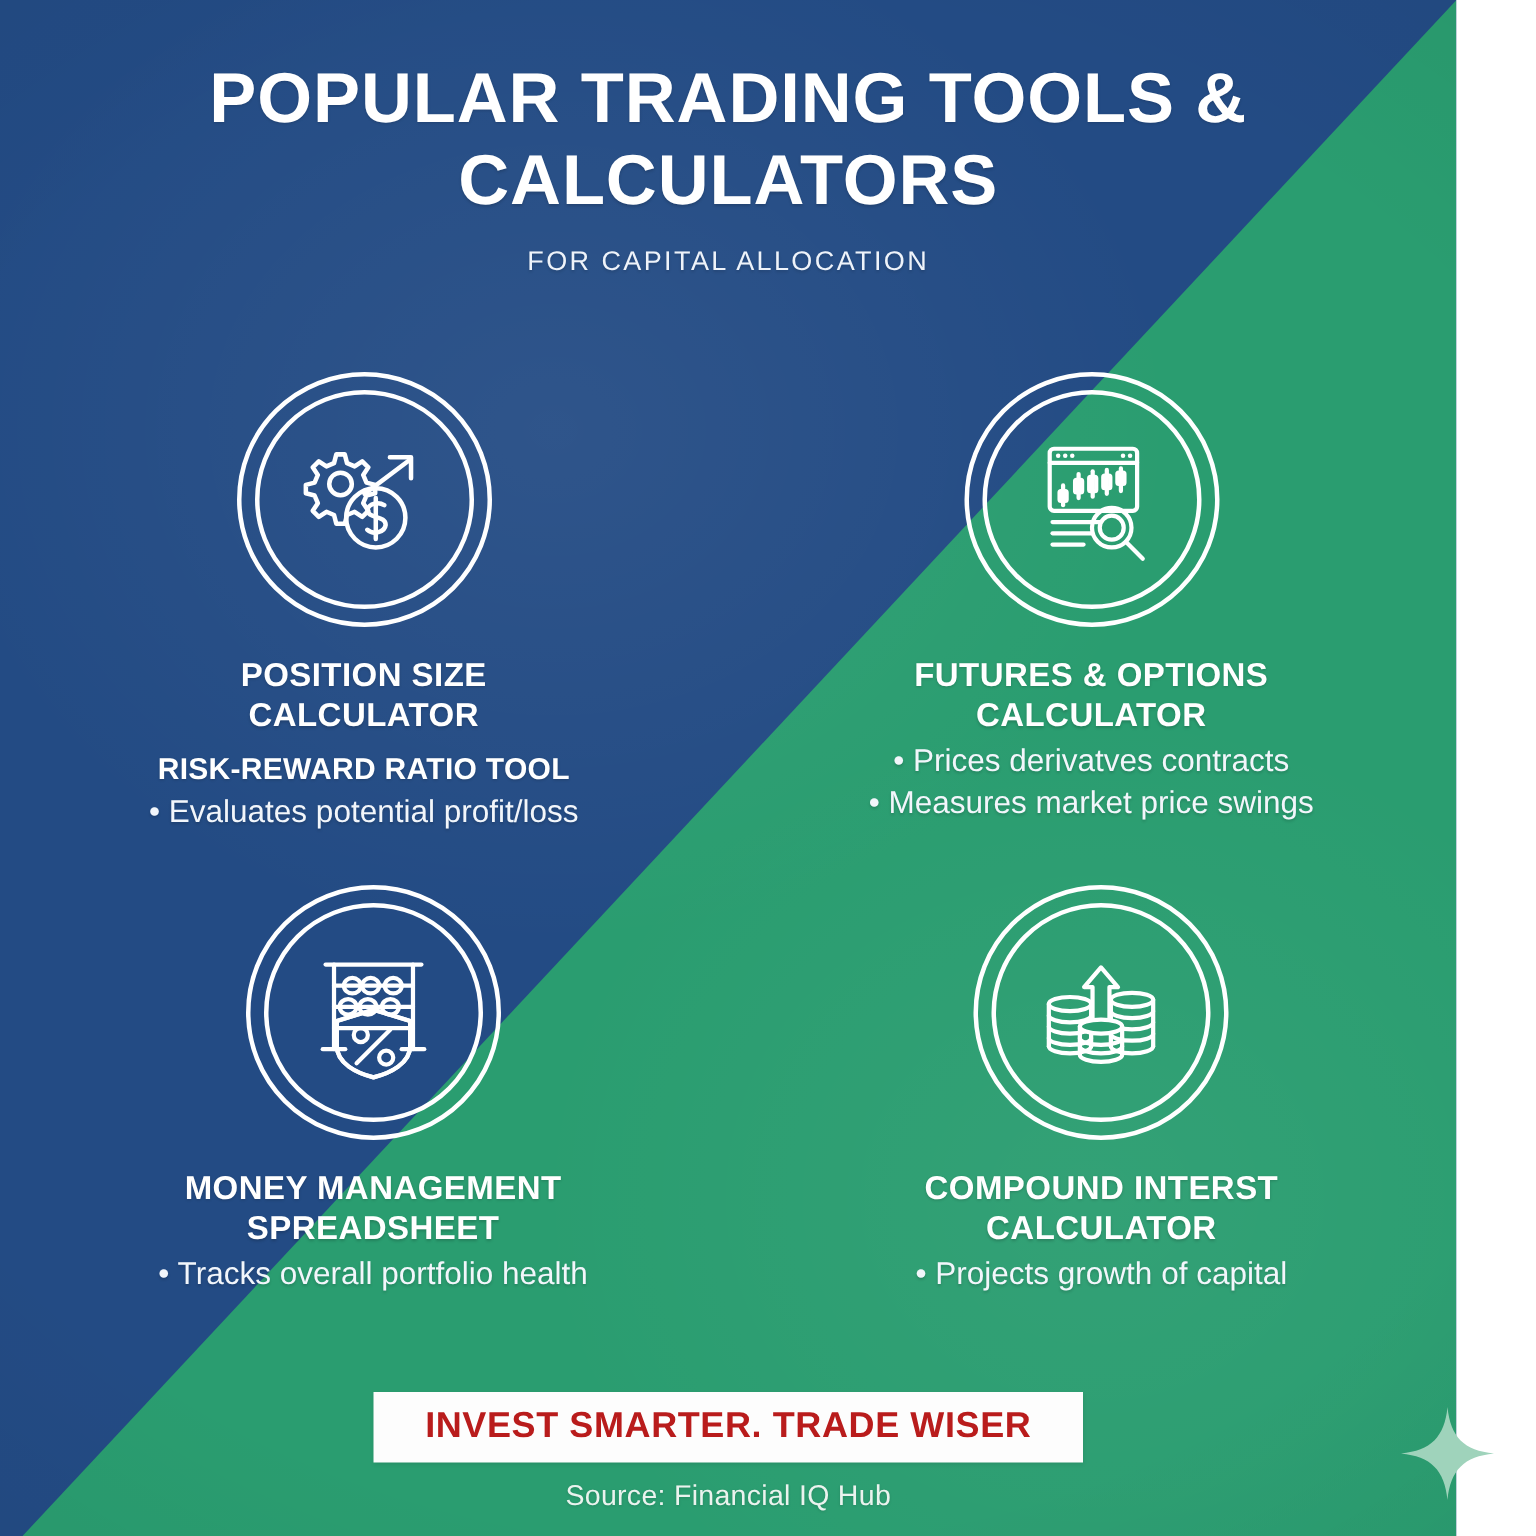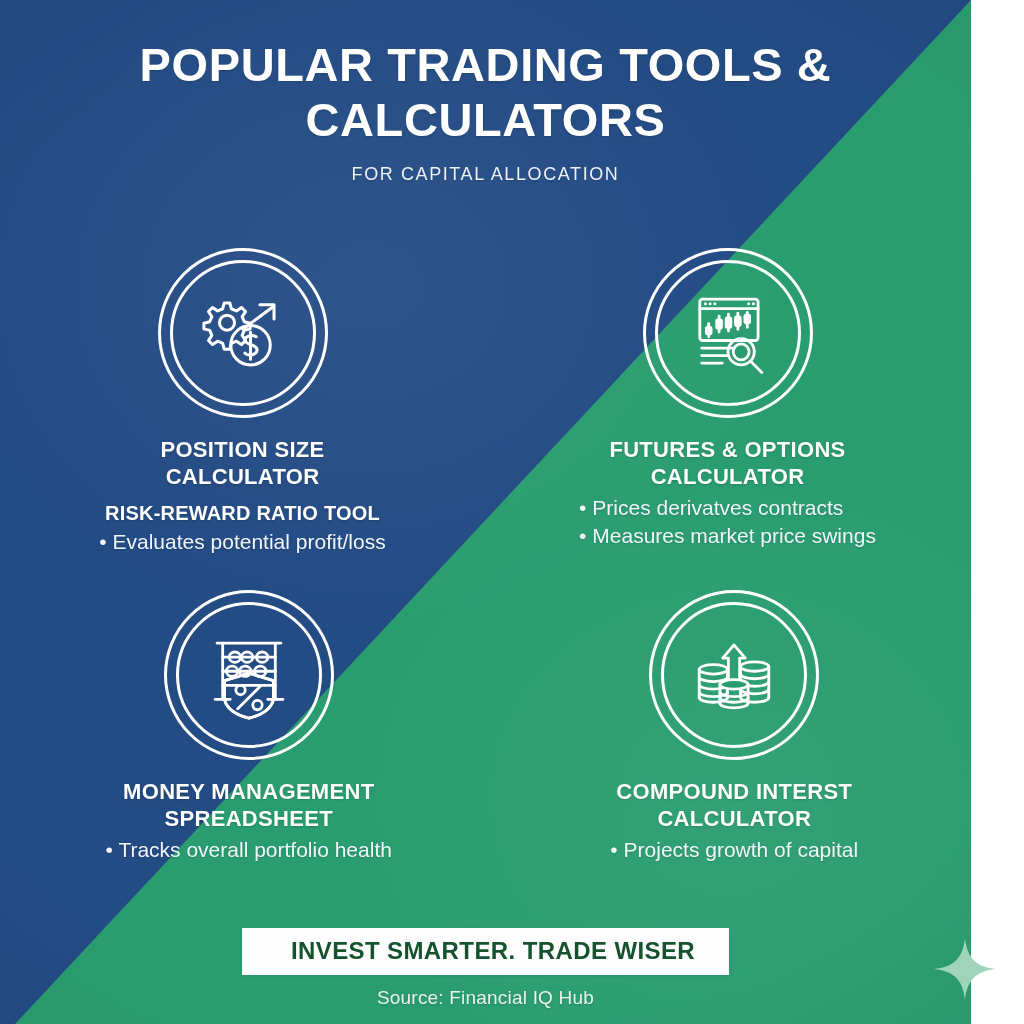--- a/index.html
+++ b/index.html
@@ -109,42 +109,43 @@
     margin-top:12px;
     color:#ffffff;
     font-size:20px;
     font-weight:bold;
     letter-spacing:.2px;
     text-align:center;
     text-shadow:0 1px 2px rgba(0,0,0,.18);
   }
   .bullets{
     margin-top:4px;
+    text-align:center;
   }
   .bullet{
     color:#f2f6fb;
     font-size:21px;
     font-weight:normal;
     line-height:1.33;
     text-shadow:0 1px 2px rgba(0,0,0,.16);
   }
   .item-strong + .bullets{margin-top:3px;}
 
   
   .footer{
     position:absolute;left:0;top:928px;width:971px;text-align:center;z-index:5;
   }
   .tagline-banner{
     display:inline-block;
     background:#fdfdfd;
-    color:#14532d;
+    color:#b91c1c;
     font-size:24px;
     font-weight:bold;
     letter-spacing:.4px;
-    padding:9px 34px 10px 49px;
+    padding:9px 34px 10px 34px;
     box-shadow:0 1px 3px rgba(0,0,0,.10);
   }
   .source{
     margin-top:12px;
     color:#eaf3ee;
     font-size:19px;
     font-weight:normal;
     letter-spacing:.2px;
     text-shadow:0 1px 2px rgba(0,0,0,.14);
   }

